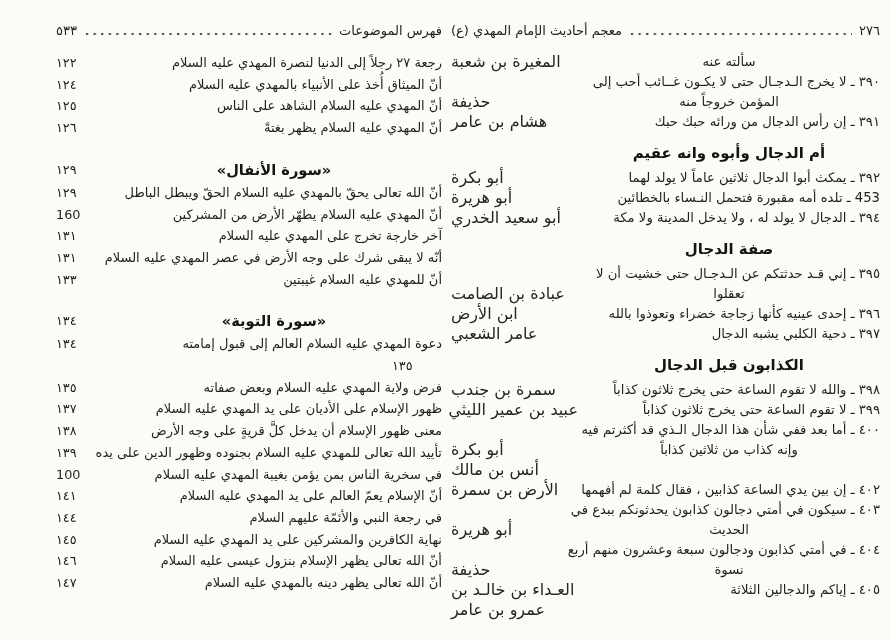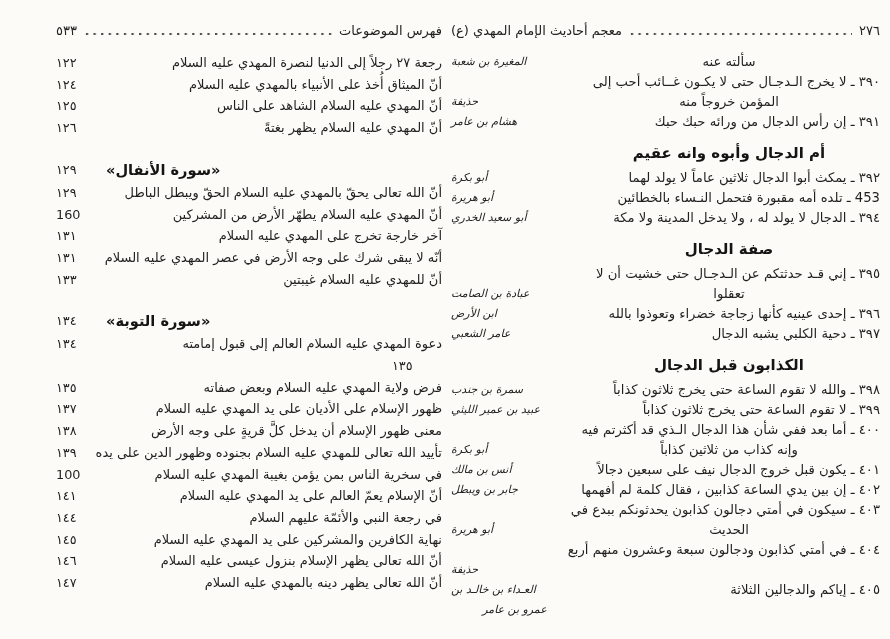--- a/index.html
+++ b/index.html
@@ -23,34 +23,34 @@
     background-image:radial-gradient(circle at 3px 9px,#4d4d4d 1.05px,transparent 1.55px);
     background-size:7.6px 13px;background-repeat:repeat-x;
   }
 
   
   .rbody{margin-top:14px;font-size:13.2px;}
   .erow{display:flex;line-height:20px;}
   .etext{width:302px;flex:none;white-space:nowrap;overflow:visible;}
   .etext.first{text-align:right;}
   .etext.cont{text-align:center;}
-  .narr{flex:1;text-align:left;white-space:nowrap;font-size:11px;color:#242424;font-style:italic;}
-  .narr.center{text-align:center;}
+  .narr{flex:1;text-align:left;white-space:nowrap;font-size:16px;color:#242424;}
+  .narr.center{text-align:left;}
   .esection{
     width:302px;text-align:center;font-weight:bold;font-size:15px;
     line-height:25px;margin:9px 0 2px 0;color:#141414;letter-spacing:.2px;
   }
 
   
   .lbody{margin-top:14px;font-size:13px;}
   .irow{display:flex;line-height:21.7px;}
   .itext{flex:1;min-width:0;text-align:right;white-space:nowrap;}
   .ipage{width:50px;flex:none;text-align:left;white-space:nowrap;font-size:12.8px;}
   .irow.section{margin-top:19px;margin-bottom:1px;line-height:23px;}
-  .itext.sec{text-align:left;font-weight:bold;font-size:14.6px;color:#141414;}
+  .itext.sec{text-align:center;font-weight:bold;font-size:14.6px;color:#141414;}
 </style>
 </head>
 <body>
 
 <div class="screen">
 
   <section class="page" id="page-left">
     <div class="phead">
       <span class="ptitle">فهرس الموضوعات</span>
       <span class="leader"></span>
@@ -215,40 +215,40 @@
         </div>
         <div class="erow">
           <span class="etext first">٤٠٠ ـ أما بعد ففي شأن هذا الدجال الـذي قد أكثرتم فيه</span>
           <span class="narr"></span>
         </div>
         <div class="erow">
           <span class="etext cont">وإنه كذاب من ثلاثين كذاباً</span>
           <span class="narr">أبو بكرة</span>
         </div>
         <div class="erow">
-          <span class="etext first">٤٠١ ـ يكون قبل خروج الدجال نيف على سبعين دجالاً</span>
           <span class="narr">أنس بن مالك</span>
         </div>
         <div class="erow">
           <span class="etext first">٤٠٢ ـ إن بين يدي الساعة كذابين ، فقال كلمة لم أفهمها</span>
-          <span class="narr">جابر بن ويبطل</span>
+          <span class="narr">الأرض بن سمرة</span>
         </div>
         <div class="erow">
           <span class="etext first">٤٠٣ ـ سيكون في أمتي دجالون كذابون يحدثونكم ببدع في</span>
           <span class="narr"></span>
         </div>
         <div class="erow">
           <span class="etext cont">الحديث</span>
           <span class="narr">أبو هريرة</span>
         </div>
         <div class="erow">
           <span class="etext first">٤٠٤ ـ في أمتي كذابون ودجالون سبعة وعشرون منهم أربع</span>
           <span class="narr"></span>
         </div>
         <div class="erow">
+          <span class="etext cont">نسوة</span>
           <span class="narr">حذيفة</span>
         </div>
         <div class="erow">
           <span class="etext first">٤٠٥ ـ إياكم والدجالين الثلاثة</span>
           <span class="narr">العـداء بن خالـد بن</span>
         </div>
         <div class="erow">
           <span class="etext cont"></span>
           <span class="narr center">عمرو بن عامر</span>
         </div>

